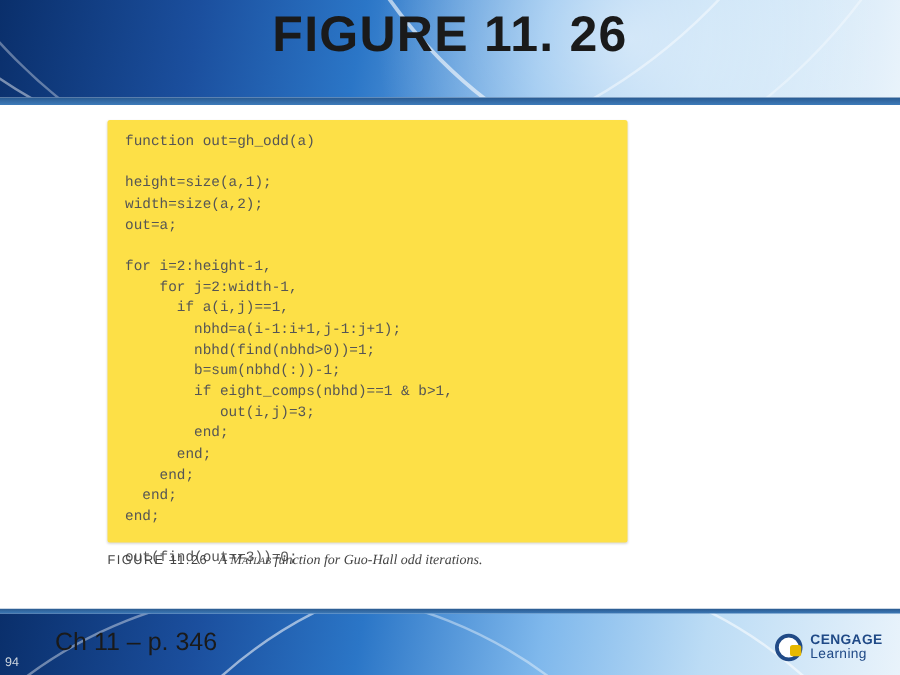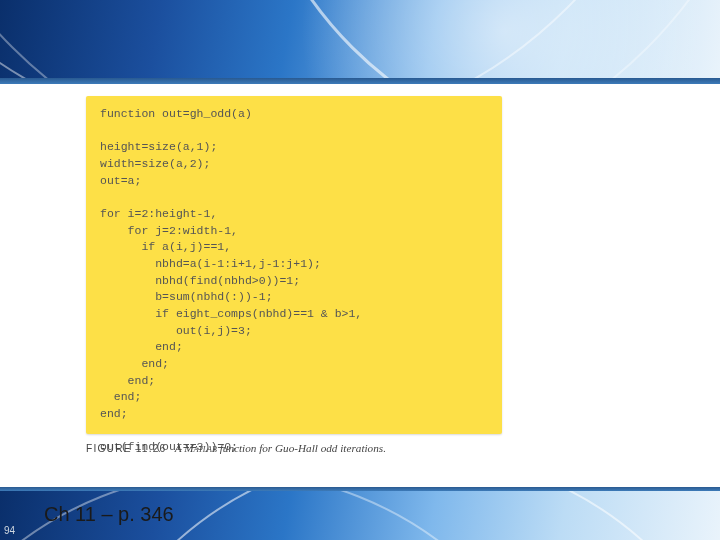--- a/index.html
+++ b/index.html
@@ -102,20 +102,21 @@
 
 <div class="slide">
 
   <div class="top-band">
     <div class="sweep1"></div>
     <div class="sweep2"></div>
     <div class="sweep3"></div>
   </div>
   <div class="divider-top"></div>
 
+  <div class="title">FIGURE 11. 26</div>
 
   <div class="codecard">
     <div class="code">function out=gh_odd(a)
 
 height=size(a,1);
 width=size(a,2);
 out=a;
 
 for i=2:height-1,
     for j=2:width-1,
@@ -145,14 +146,21 @@
   <div class="divider-bot"></div>
   <div class="bottom-band">
     <div class="b-sweep1"></div>
     <div class="b-sweep2"></div>
   </div>
 
   <div class="slide-num">94</div>
   <div class="chapter">Ch 11 – p. 346</div>
 
 
+  <div class="logo">
+    <div class="logo-mark"></div>
+    <div class="logo-text">
+      <div class="l1">CENGAGE</div>
+      <div class="l2">Learning</div>
+    </div>
+  </div>
 
 </div>
 
 </body></html>

